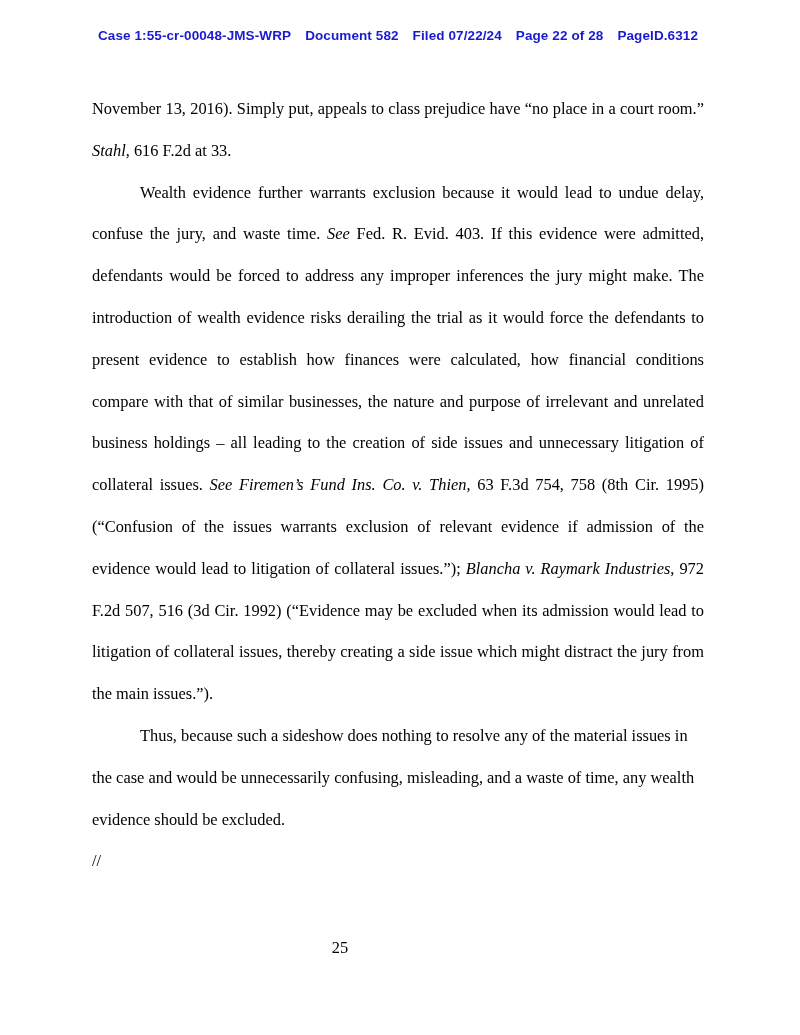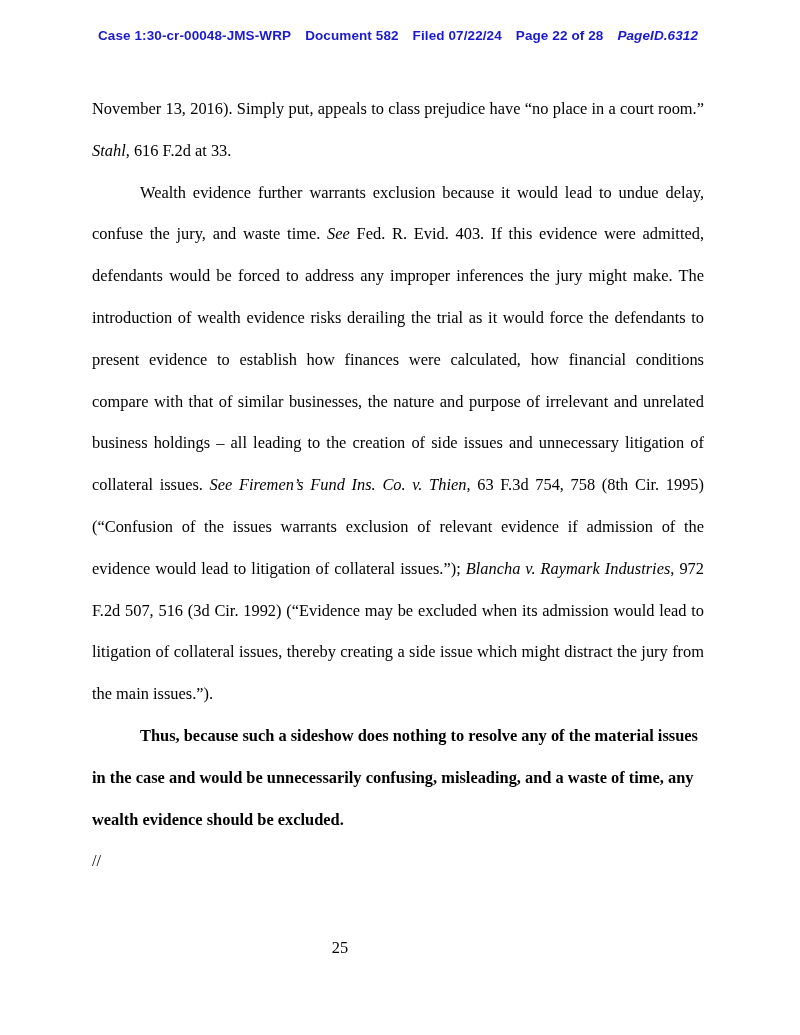--- a/index.html
+++ b/index.html
@@ -33,21 +33,20 @@
     font-size: 13.5px;
     color: #1a1ad0;
     letter-spacing: 0.1px;
     white-space: nowrap;
   }
   .header-stamp .seg {
     margin-right: 14px;
   }
   .header-stamp .seg:last-child {
     margin-right: 4px;
-    font-style: italic;
   }
   .body-text {
     position: absolute;
     top: 88px;
     left: 92px;
     width: 612px;
     font-size: 16.4px;
     line-height: 41.8px;
     text-align: left;
   }
@@ -57,21 +56,20 @@
     text-justify: inter-word;
   }
   .para.indent {
     text-indent: 48px;
   }
   .para.noindent {
     text-indent: 0;
   }
   .para.lastline-left {
     text-align: left;
-    font-weight: bold;
   }
   i, .ital {
   }
   .slash-line {
     margin: 0;
     text-align: left;
     text-indent: 0;
   }
   .page-number {
     position: absolute;
@@ -81,21 +79,21 @@
     text-align: center;
     font-size: 16.4px;
   }
 </style>
 </head>
 <body>
 
 <div class="page">
 
   <div class="header-stamp">
-    <span class="seg">Case 1:30-cr-00048-JMS-WRP</span><span class="seg">Document 582</span><span class="seg">Filed 07/22/24</span><span class="seg">Page 22 of 28</span><span class="seg">PageID.6312</span>
+    <span class="seg">Case 1:55-cr-00048-JMS-WRP</span><span class="seg">Document 582</span><span class="seg">Filed 07/22/24</span><span class="seg">Page 22 of 28</span><span class="seg">PageID.6312</span>
   </div>
 
   <div class="body-text">
     <p class="para noindent"><span>November 13, 2016). Simply put, appeals to class prejudice have “no place in a court room.” </span><i>Stahl</i><span>, 616 F.2d at 33.</span></p>
     <p class="para indent"><span>Wealth evidence further warrants exclusion because it would lead to undue delay, confuse the jury, and waste time. </span><i>See</i><span> Fed. R. Evid. 403. If this evidence were admitted, defendants would be forced to address any improper inferences the jury might make. The introduction of wealth evidence risks derailing the trial as it would force the defendants to present evidence to establish how finances were calculated, how financial conditions compare with that of similar businesses, the nature and purpose of irrelevant and unrelated business holdings – all leading to the creation of side issues and unnecessary litigation of collateral issues. </span><i>See Firemen’s Fund Ins. Co. v. Thien</i><span>, 63 F.3d 754, 758 (8th Cir. 1995) (“Confusion of the issues warrants exclusion of relevant evidence if admission of the evidence would lead to litigation of collateral issues.”); </span><i>Blancha v. Raymark Industries</i><span>, 972 F.2d 507, 516 (3d Cir. 1992) (“Evidence may be excluded when its admission would lead to litigation of collateral issues, thereby creating a side issue which might distract the jury from the main issues.”).</span></p>
     <p class="para indent lastline-left"><span>Thus, because such a sideshow does nothing to resolve any of the material issues in the case and would be unnecessarily confusing, misleading, and a waste of time, any wealth evidence should be excluded.</span></p>
     <p class="slash-line">//</p>
   </div>
 
   <div class="page-number">25</div>

